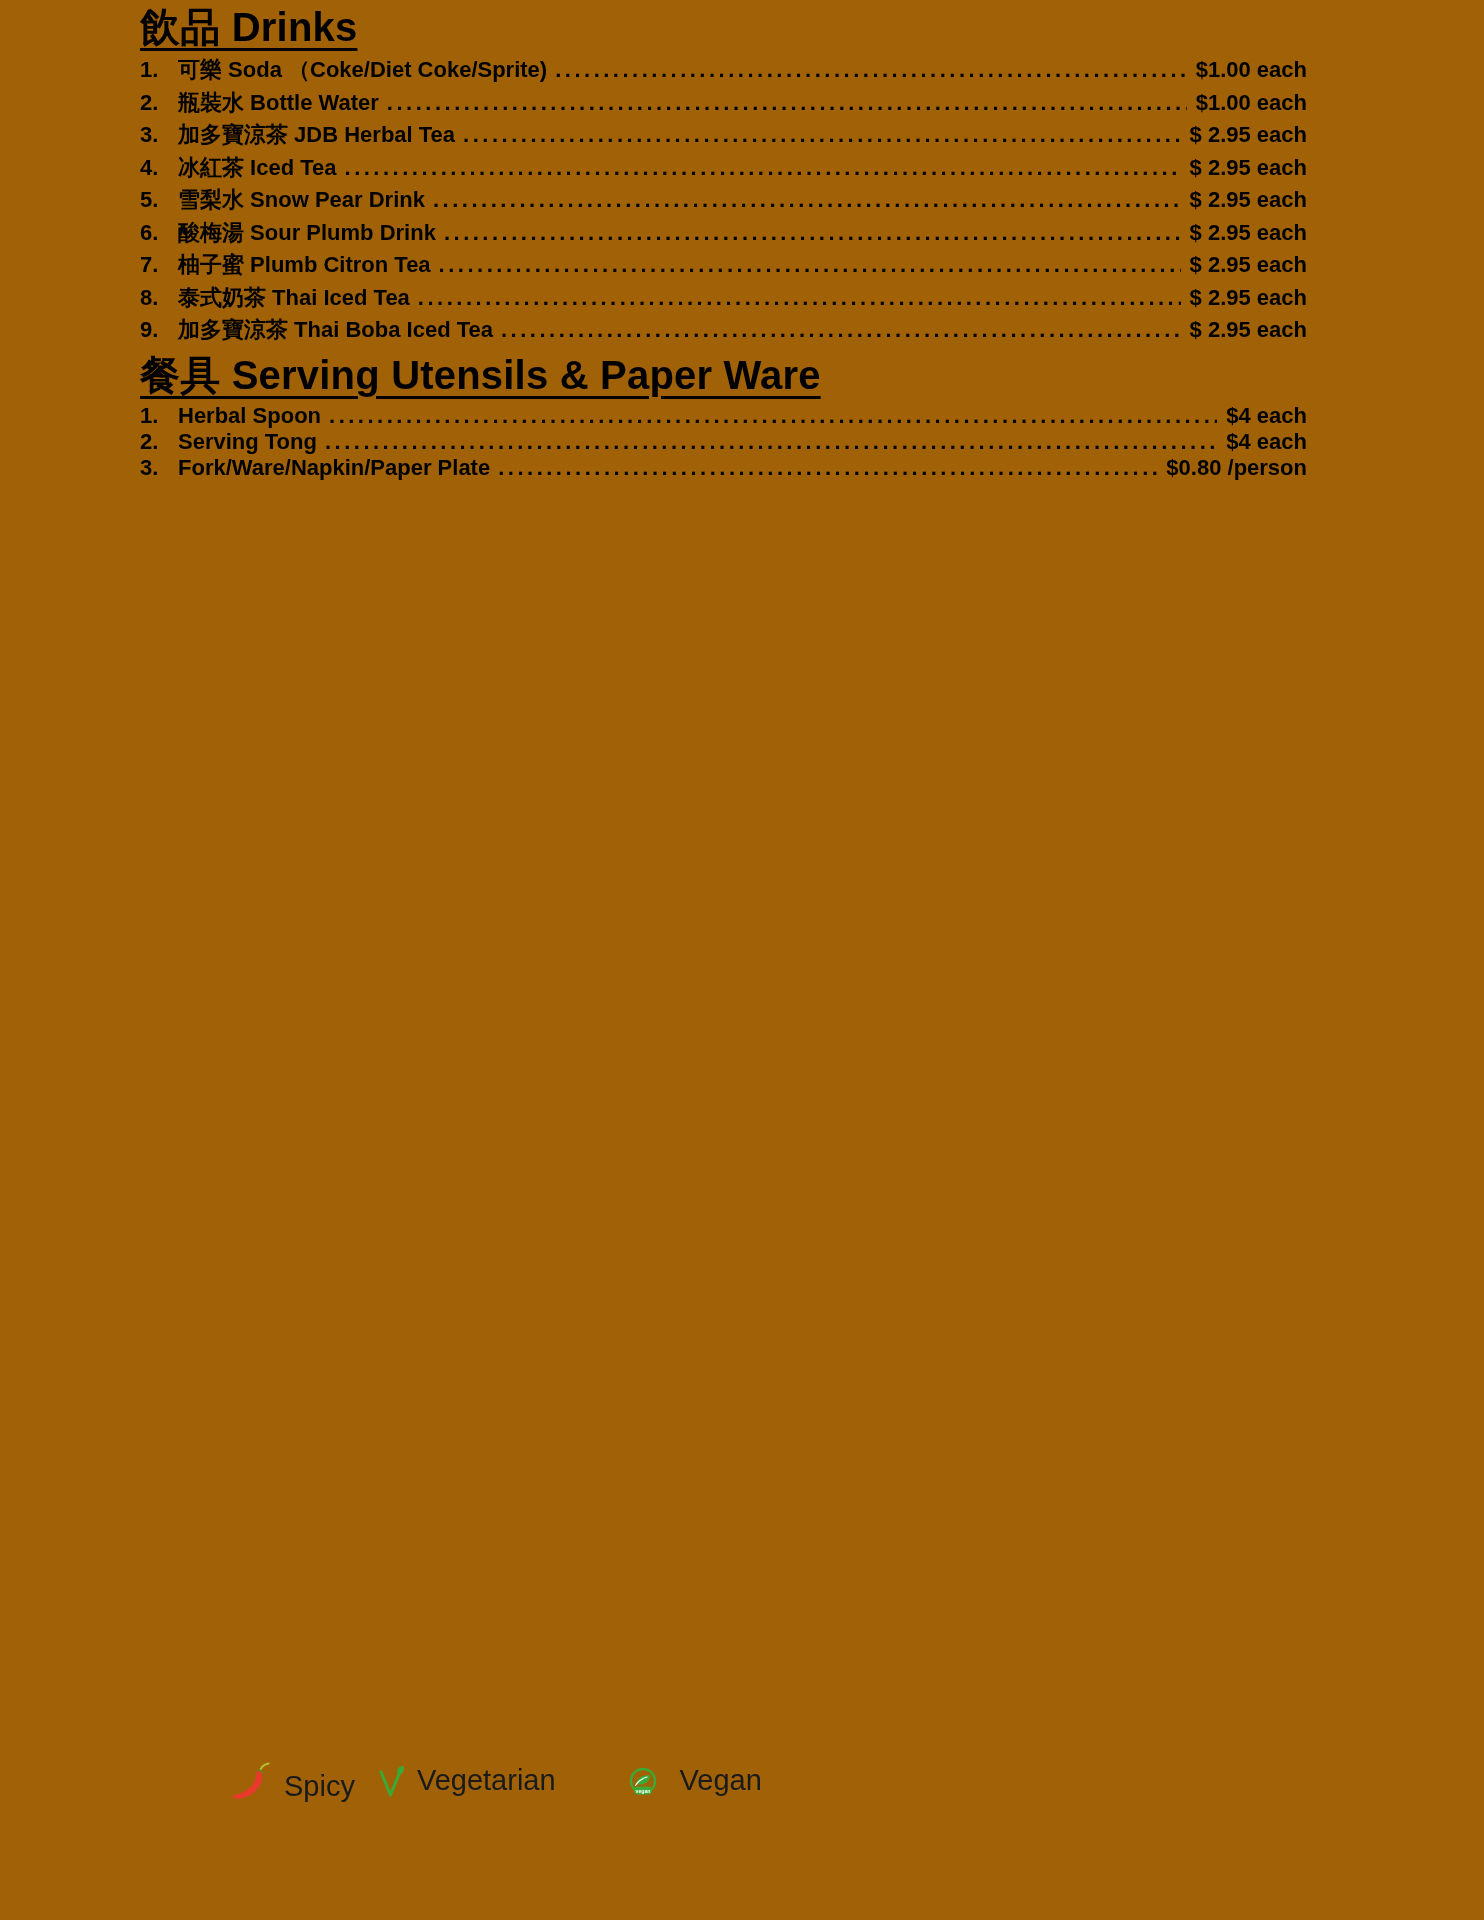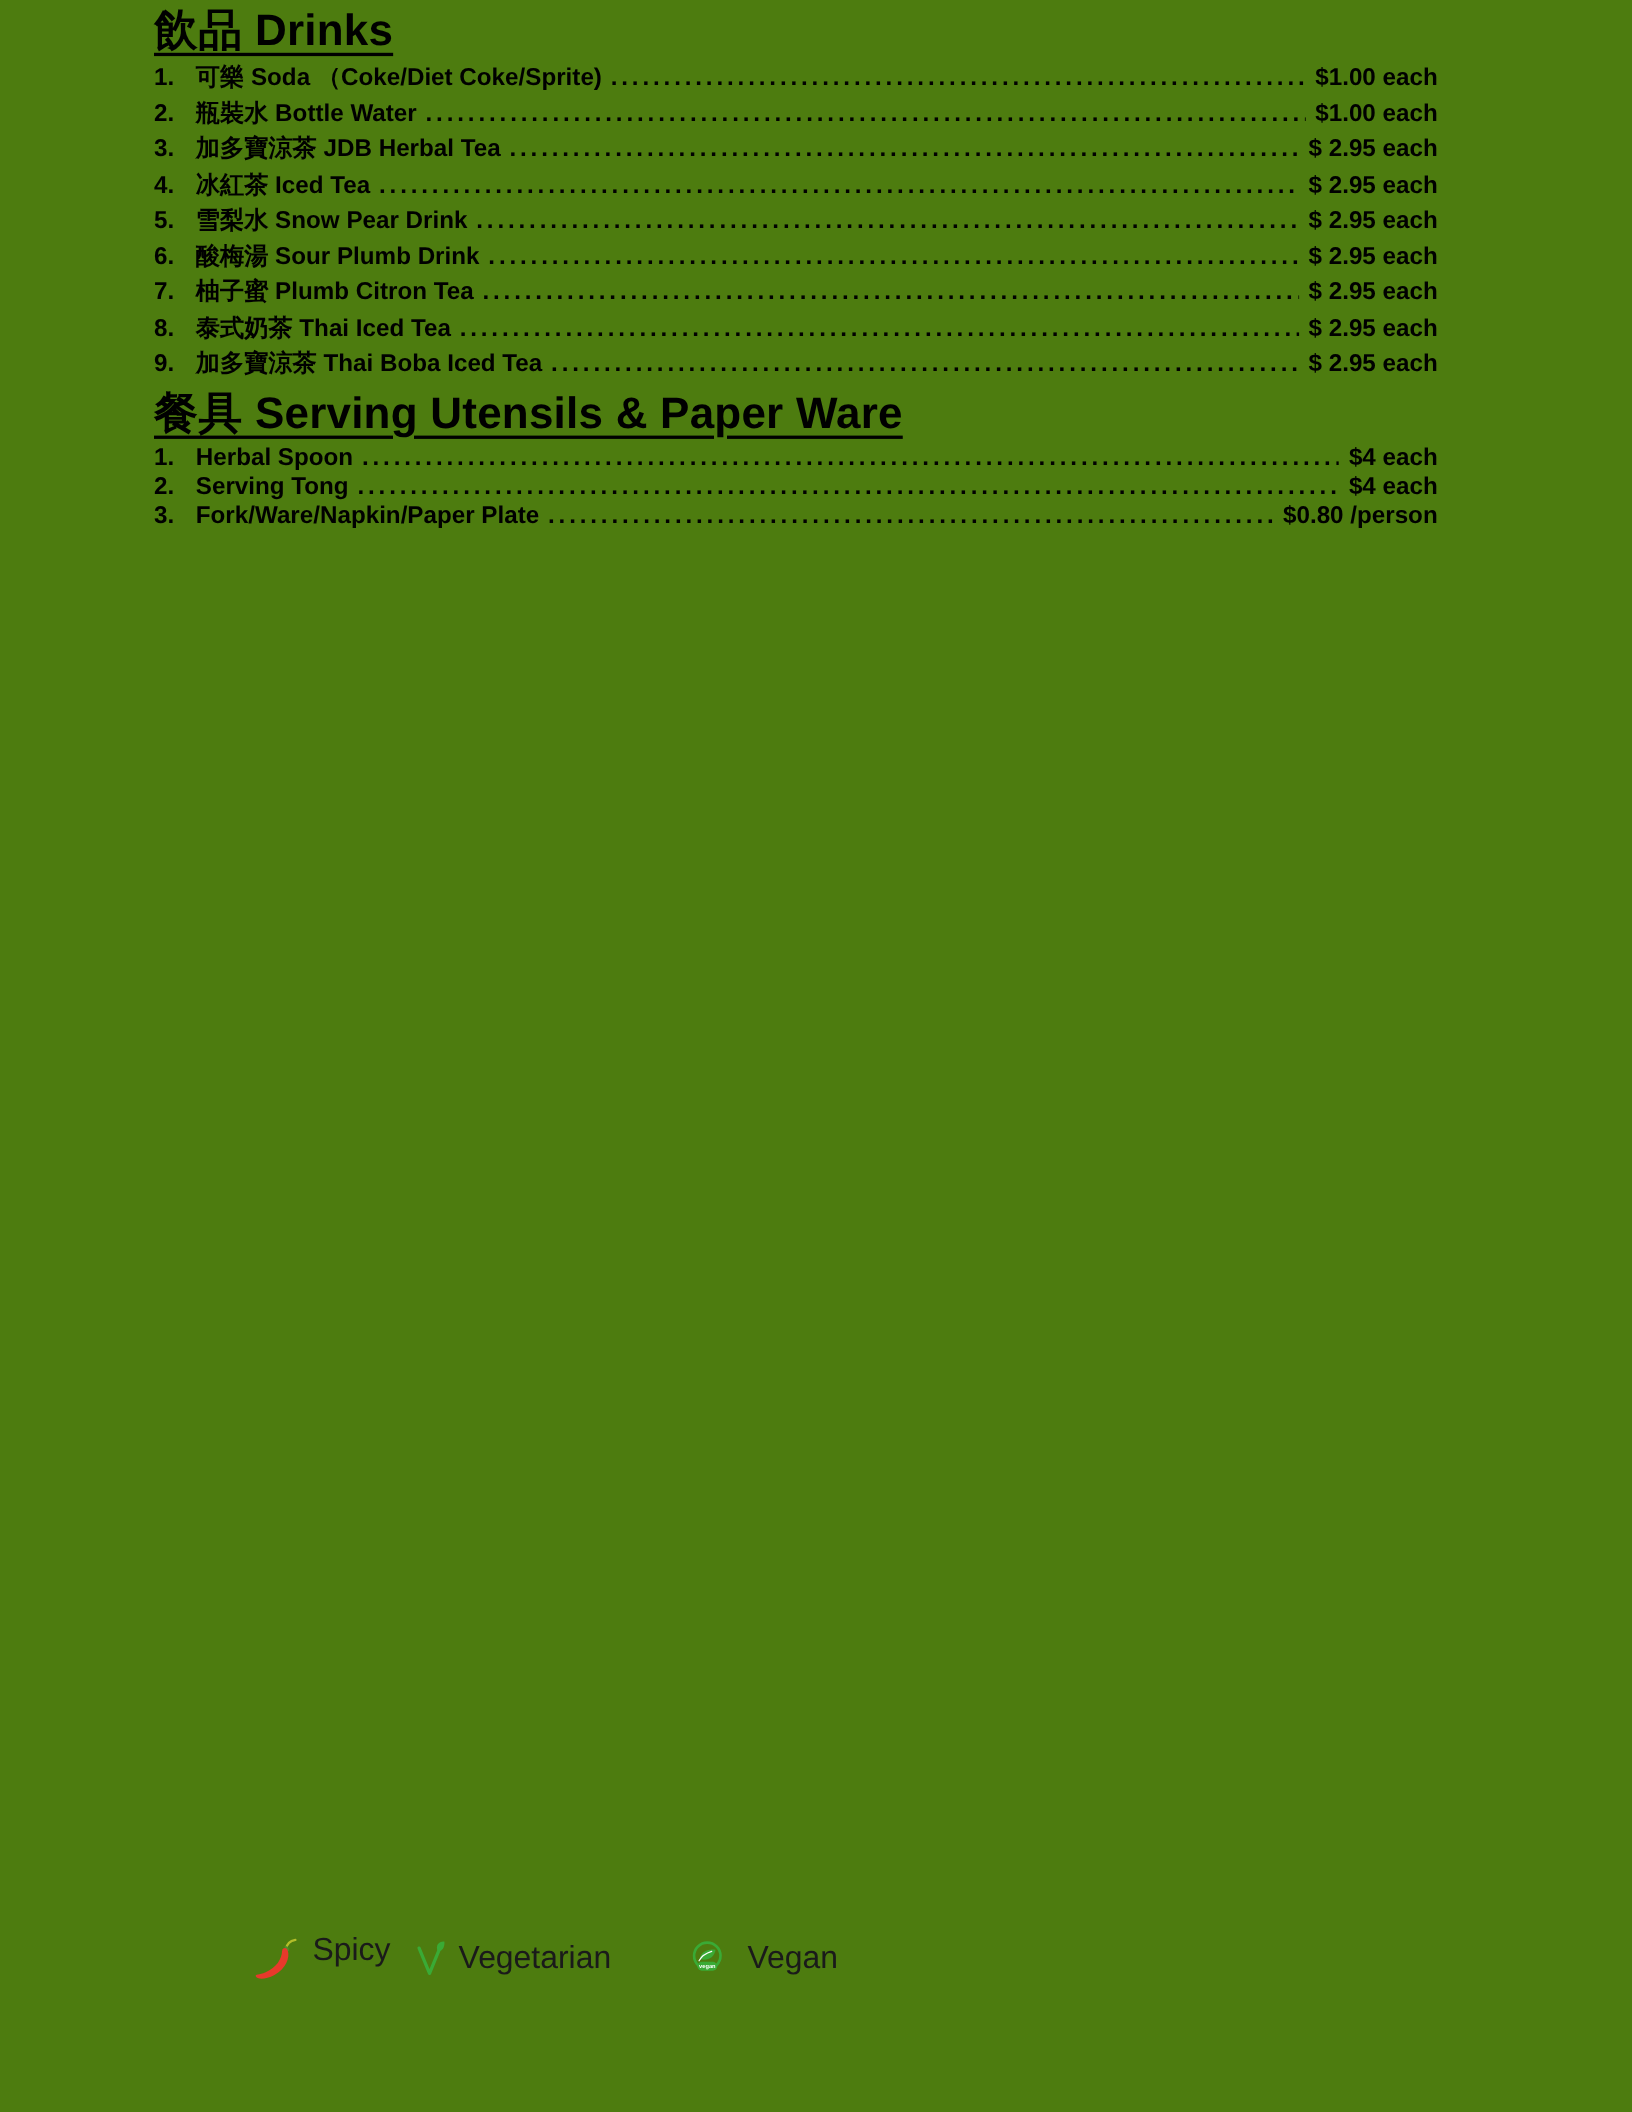--- a/index.html
+++ b/index.html
@@ -1,20 +1,20 @@
 <!DOCTYPE html>
 <html><head>
 <meta charset="utf-8">
 <style>
   html, body { margin: 0; padding: 0; background: #ffffff; }
   .page {
     position: relative;
     width: 1484px;
     height: 1920px;
-    background: #4d7c0f;
+    background: #a16207;
     overflow: hidden;
     font-family: "Liberation Sans", "DejaVu Sans", sans-serif;
     color: #0b0b0b;
   }
   .content {
     position: absolute;
     left: 140px;
     right: 177px;
     top: 0;
   }
@@ -81,21 +81,21 @@
     left: 230px;
     top: 1757px;
     display: flex;
     align-items: center;
     font-size: 29px;
     font-weight: 400;
     color: #1a1a1a;
   }
   .legend-item {
     display: flex;
-    align-items: flex-start;
+    align-items: flex-end;
   }
   .legend-item + .legend-item { margin-left: 24px; }
   .legend-item.vegan-item     { margin-left: 72px; }
   .legend-icon { display: inline-block; }
   .legend-label { margin-left: 12px; }
   .vegan-item .legend-label { margin-left: 22px; }
 </style>
 </head>
 <body>
 

